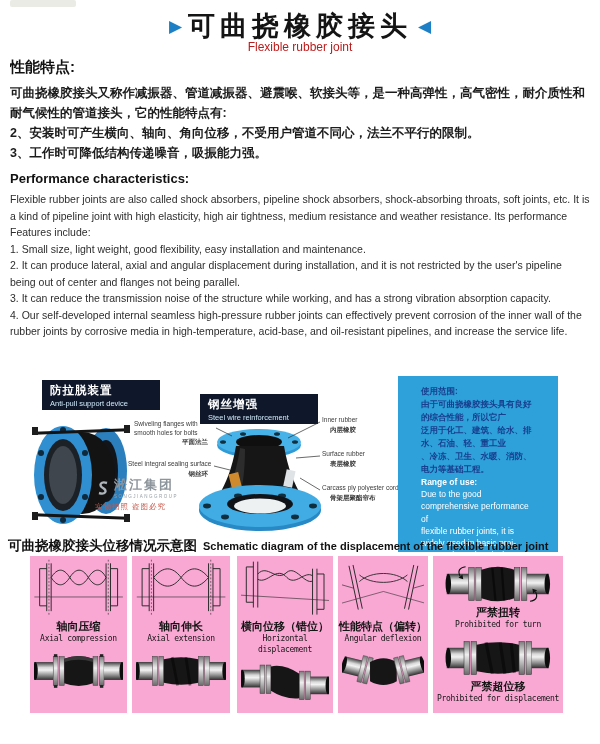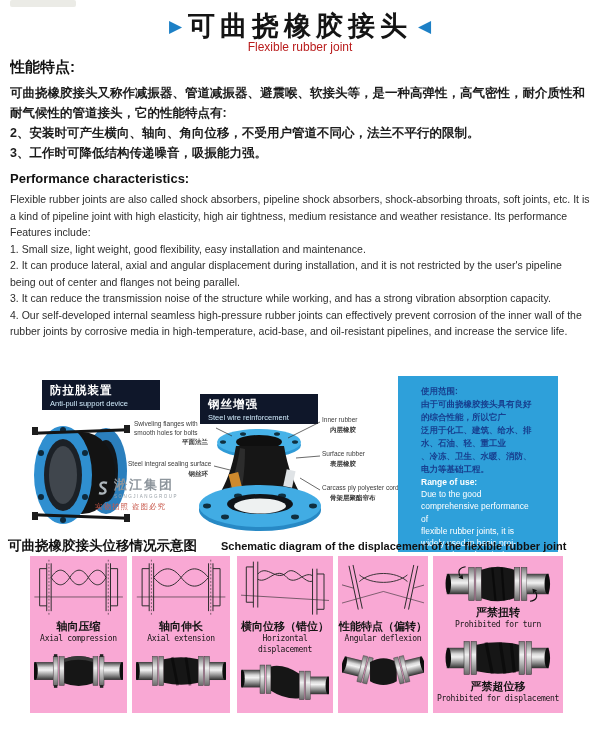--- a/index.html
+++ b/index.html
@@ -41,21 +41,21 @@
   .wm-en { font-size:4.5px; letter-spacing:1.5px; color:#98a0a7; }
   .wm-notice { font-size:7.5px; color:#c8574a; margin-top:3px; letter-spacing:1px; }
 
   .range-box { position:absolute; left:398px; top:6px; width:160px; height:176px; background:#2ea0da; padding:9px 23px; }
   .rb-h-zh, .rb-zh { color:#173f8f; font-weight:bold; font-size:8.5px; line-height:13px; }
   .rb-h-en, .rb-en { color:#ffffff; font-size:8.5px; line-height:12.2px; }
   .rb-h-en { font-weight:bold; }
 
   
   .schem-header { position:absolute; top:166px; left:8px; width:590px; }
-  .sh-zh { font-size:13.5px; font-weight:bold; color:#111; margin-right:24px; }
+  .sh-zh { font-size:13.5px; font-weight:bold; color:#111; margin-right:6px; }
   .sh-en { font-size:11px; font-weight:bold; color:#111; }
 
   .panels { position:absolute; top:186px; left:0; width:600px; height:158px; }
   .panel { position:absolute; top:0; height:157px; background:#f9a8d4; text-align:center; }
   .p1 { left:30px; width:97px; } .p2 { left:132px; width:98px; }
   .p3 { left:237px; width:96px; } .p4 { left:338px; width:90px; }
   .p5 { left:433px; width:130px; }
   .ld { display:block; margin:2px auto 0 auto; width:92%; height:62px; }
   .cap-zh { font-family:"Liberation Serif", serif; font-size:11px; font-weight:bold; color:#141414; line-height:13px; }
   .cap-en { font-family:"DejaVu Sans Mono", monospace; font-size:8px; letter-spacing:-0.3px; color:#141414; line-height:11px; }

